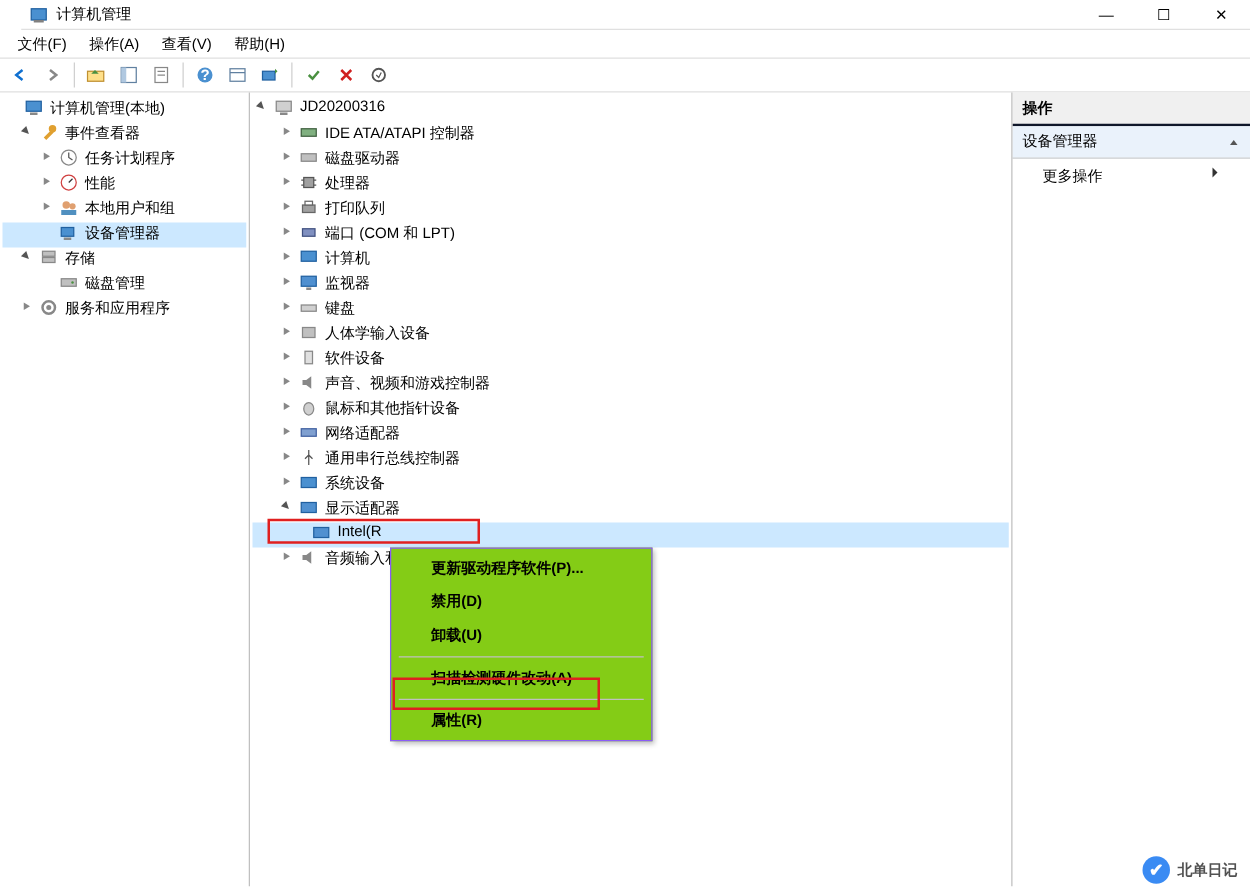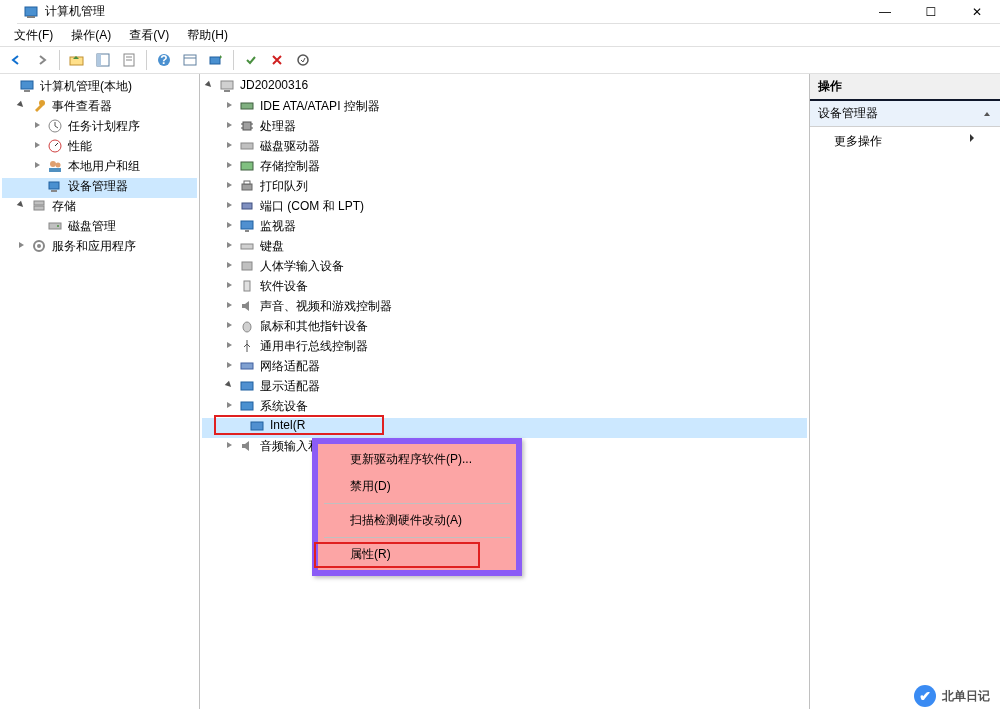--- a/index.html
+++ b/index.html
@@ -20,21 +20,21 @@
 .right-pane { width: 190px; display: flex; flex-direction: column; }
 .right-header { background: #f0f0f0; border-bottom: 2px solid #0f172a; padding: 4px 8px; font-weight: bold; }
 .right-sub { background: #eaf2fb; padding: 4px 8px; display: flex; justify-content: space-between; align-items: center; border-bottom: 1px solid #d0d0d0; }
 .right-item { padding: 6px 24px; display: flex; justify-content: space-between; cursor: default; }
 .tree-row { display: flex; align-items: flex-start; height: 20px; white-space: nowrap; cursor: default; }
 .tree-row.selected { background: #cce8ff; }
 .expander { width: 14px; height: 14px; display: flex; align-items: center; justify-content: center; flex-shrink: 0; }
 .tree-icon { width: 16px; height: 16px; margin: 0 3px; flex-shrink: 0; display: inline-flex; align-items: center; justify-content: center; }
 .tree-label { padding: 0 2px; }
 .red-box { position: absolute; border: 2px solid #e02020; pointer-events: none; }
-.context-menu { position: absolute; background: #fca5a5; border: 6px solid #8b5cf6; box-shadow: 2px 2px 4px rgba(0,0,0,0.25); min-width: 210px; padding: 2px; }
+.context-menu { position: absolute; background: #84cc16; border: 1px solid #8b5cf6; box-shadow: 2px 2px 4px rgba(0,0,0,0.25); min-width: 210px; padding: 2px; font-weight: bold; }
 .ctx-item { padding: 5px 20px 5px 30px; cursor: default; }
 .ctx-sep { height: 1px; background: #c0c0c0; margin: 3px 4px; }
 .watermark { position: absolute; right: 10px; bottom: 8px; display: flex; align-items: center; gap: 6px; font-size: 16px; font-weight: bold; color: #333; opacity: 0.85; }
 .wm-circle { width: 22px; height: 22px; border-radius: 50%; background: #1877f2; display: flex; align-items: center; justify-content: center; color: #fff; font-size: 14px; }
 svg { display: block; }
 </style>
 </head>
 <body>
 
 <div class="titlebar">
@@ -283,63 +283,50 @@
         <span class="tree-label">IDE ATA/ATAPI 控制器</span>
       </div>
     <div class="tree-row" style="padding-left:20px">
         <span class="expander">
           <svg width="10" height="10">
             <path d="M3 2 L8 5 L3 8 Z" fill="#888"></path>
           </svg>
         </span>
         <span class="tree-icon">
           <svg width="16" height="16">
+            <rect x="2" y="5" width="12" height="6" fill="#c0c0c0" stroke="#888"></rect>
+          </svg>
+        </span>
+        <span class="tree-label">磁盘驱动器</span>
+      </div>
+    <div class="tree-row" style="padding-left:20px">
+        <span class="expander">
+          <svg width="10" height="10">
+            <path d="M3 2 L8 5 L3 8 Z" fill="#888"></path>
+          </svg>
+        </span>
+        <span class="tree-icon">
+          <svg width="16" height="16">
             <rect x="4" y="4" width="8" height="8" fill="#a0a0a0" stroke="#555"></rect>
             <line x1="2" y1="6" x2="4" y2="6" stroke="#555"></line>
             <line x1="2" y1="10" x2="4" y2="10" stroke="#555"></line>
             <line x1="12" y1="6" x2="14" y2="6" stroke="#555"></line>
             <line x1="12" y1="10" x2="14" y2="10" stroke="#555"></line>
           </svg>
         </span>
         <span class="tree-label">处理器</span>
       </div>
     <div class="tree-row" style="padding-left:20px">
         <span class="expander">
           <svg width="10" height="10">
             <path d="M3 2 L8 5 L3 8 Z" fill="#888"></path>
           </svg>
         </span>
         <span class="tree-icon">
           <svg width="16" height="16">
-            <rect x="2" y="5" width="12" height="6" fill="#c0c0c0" stroke="#888"></rect>
-          </svg>
-        </span>
-        <span class="tree-label">磁盘驱动器</span>
-      </div>
-    <div class="tree-row" style="padding-left:20px">
-        <span class="expander">
-          <svg width="10" height="10">
-            <path d="M3 2 L8 5 L3 8 Z" fill="#888"></path>
-          </svg>
-        </span>
-        <span class="tree-icon">
-          <svg width="16" height="16">
-            <rect x="2" y="4" width="12" height="8" fill="#80c080" stroke="#406040"></rect>
-          </svg>
-        </span>
-        <span class="tree-label">存储控制器</span>
-      </div>
-    <div class="tree-row" style="padding-left:20px">
-        <span class="expander">
-          <svg width="10" height="10">
-            <path d="M3 2 L8 5 L3 8 Z" fill="#888"></path>
-          </svg>
-        </span>
-        <span class="tree-icon">
-          <svg width="16" height="16">
             <rect x="3" y="6" width="10" height="6" fill="#a0a0a0" stroke="#666"></rect>
             <rect x="5" y="3" width="6" height="3" fill="#fff" stroke="#666"></rect>
           </svg>
         </span>
         <span class="tree-label">打印队列</span>
       </div>
     <div class="tree-row" style="padding-left:20px">
         <span class="expander">
           <svg width="10" height="10">
             <path d="M3 2 L8 5 L3 8 Z" fill="#888"></path>
@@ -353,20 +340,33 @@
         <span class="tree-label">端口 (COM 和 LPT)</span>
       </div>
     <div class="tree-row" style="padding-left:20px">
         <span class="expander">
           <svg width="10" height="10">
             <path d="M3 2 L8 5 L3 8 Z" fill="#888"></path>
           </svg>
         </span>
         <span class="tree-icon">
           <svg width="16" height="16">
+            <rect x="2" y="3" width="12" height="8" fill="#4a90d0" stroke="#2060a0"></rect>
+          </svg>
+        </span>
+        <span class="tree-label">计算机</span>
+      </div>
+    <div class="tree-row" style="padding-left:20px">
+        <span class="expander">
+          <svg width="10" height="10">
+            <path d="M3 2 L8 5 L3 8 Z" fill="#888"></path>
+          </svg>
+        </span>
+        <span class="tree-icon">
+          <svg width="16" height="16">
             <rect x="2" y="3" width="12" height="8" fill="#5090d0" stroke="#2060a0"></rect>
             <rect x="6" y="12" width="4" height="2" fill="#888"></rect>
           </svg>
         </span>
         <span class="tree-label">监视器</span>
       </div>
     <div class="tree-row" style="padding-left:20px">
         <span class="expander">
           <svg width="10" height="10">
             <path d="M3 2 L8 5 L3 8 Z" fill="#888"></path>
@@ -432,64 +432,64 @@
         <span class="tree-label">鼠标和其他指针设备</span>
       </div>
     <div class="tree-row" style="padding-left:20px">
         <span class="expander">
           <svg width="10" height="10">
             <path d="M3 2 L8 5 L3 8 Z" fill="#888"></path>
           </svg>
         </span>
         <span class="tree-icon">
           <svg width="16" height="16">
+            <rect x="2" y="5" width="12" height="6" fill="#80a0d0" stroke="#4060a0"></rect>
+          </svg>
+        </span>
+        <span class="tree-label">网络适配器</span>
+      </div>
+    <div class="tree-row" style="padding-left:20px">
+        <span class="expander">
+          <svg width="10" height="10">
+            <path d="M3 2 L8 5 L3 8 Z" fill="#888"></path>
+          </svg>
+        </span>
+        <span class="tree-icon">
+          <svg width="16" height="16">
             <path d="M8 2 L8 14 M8 6 L5 9 M8 6 L11 9" stroke="#555" fill="none"></path>
           </svg>
         </span>
         <span class="tree-label">通用串行总线控制器</span>
       </div>
     <div class="tree-row" style="padding-left:20px">
         <span class="expander">
           <svg width="10" height="10">
             <path d="M3 2 L8 5 L3 8 Z" fill="#888"></path>
           </svg>
         </span>
         <span class="tree-icon">
           <svg width="16" height="16">
-            <rect x="2" y="5" width="12" height="6" fill="#80a0d0" stroke="#4060a0"></rect>
-          </svg>
-        </span>
-        <span class="tree-label">网络适配器</span>
+            <rect x="2" y="4" width="12" height="8" fill="#4a90d0" stroke="#2060a0"></rect>
+          </svg>
+        </span>
+        <span class="tree-label">系统设备</span>
       </div>
     <div class="tree-row" style="padding-left:20px">
       <span class="expander">
           <svg width="10" height="10">
             <path d="M2 2 L8 5 L2 8 Z" fill="#555" transform="rotate(45 5 5)"></path>
           </svg>
         </span>
       <span class="tree-icon">
           <svg width="16" height="16">
             <rect x="2" y="4" width="12" height="8" fill="#5090d0" stroke="#2060a0"></rect>
           </svg>
         </span>
       <span class="tree-label">显示适配器</span>
     </div>
-    <div class="tree-row" style="padding-left:20px">
-        <span class="expander">
-          <svg width="10" height="10">
-            <path d="M3 2 L8 5 L3 8 Z" fill="#888"></path>
-          </svg>
-        </span>
-        <span class="tree-icon">
-          <svg width="16" height="16">
-            <rect x="2" y="4" width="12" height="8" fill="#4a90d0" stroke="#2060a0"></rect>
-          </svg>
-        </span>
-        <span class="tree-label">系统设备</span>
-      </div>
     <div class="tree-row selected" style="padding-left:44px">
       <span class="tree-icon">
           <svg width="16" height="16">
             <rect x="2" y="4" width="12" height="8" fill="#5090d0" stroke="#2060a0"></rect>
           </svg>
         </span>
       <span class="tree-label">Intel(R</span>
     </div>
     <div class="tree-row" style="padding-left:20px">
         <span class="expander">
@@ -503,20 +503,21 @@
           </svg>
         </span>
         <span class="tree-label">音频输入和</span>
       </div>
 
     <div class="red-box" style="left:14px; top:341px; width:170px; height:20px"></div>
 
     <div class="context-menu" style="left:112px; top:364px">
       <div class="ctx-item">更新驱动程序软件(P)...</div>
       <div class="ctx-item">禁用(D)</div>
+      <div class="ctx-item">卸载(U)</div>
       <div class="ctx-sep"></div>
       <div class="ctx-item">扫描检测硬件改动(A)</div>
       <div class="ctx-sep"></div>
       <div class="ctx-item">属性(R)</div>
     </div>
     <div class="red-box" style="left:114px; top:468px; width:166px; height:26px"></div>
   </div>
 
   <div class="right-pane">
     <div class="right-header">操作</div>

